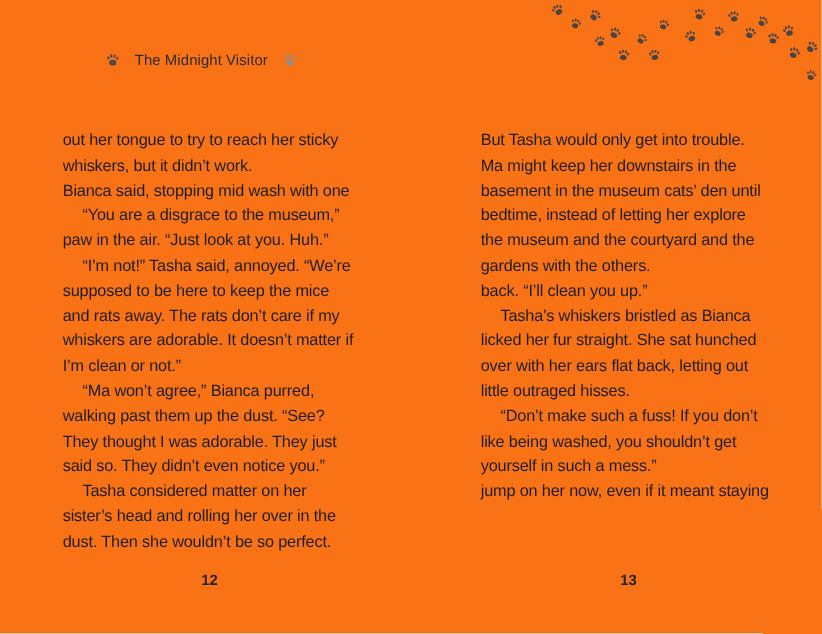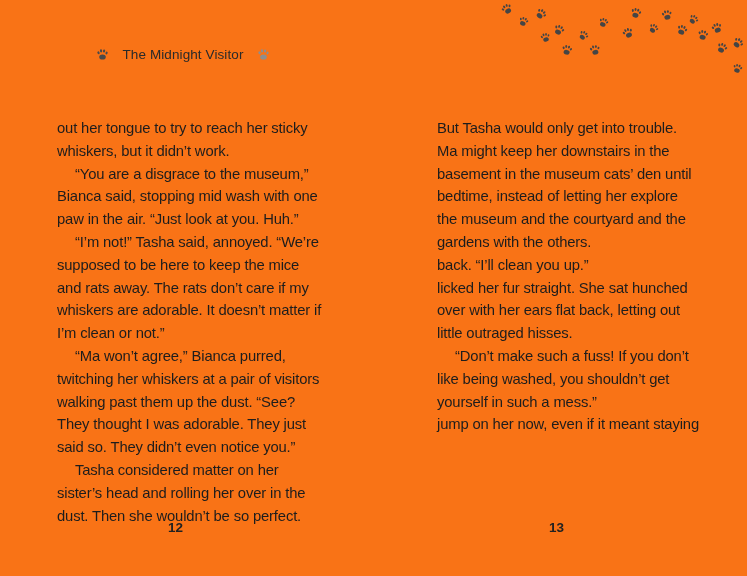--- a/index.html
+++ b/index.html
@@ -23,21 +23,21 @@
     font-size:14.8px;line-height:22.8px;letter-spacing:-0.15px;
     color:#1d1d1d;
     margin-top:44px;
   }
   .body-text.left{left:57px;}
   .body-text.right{left:437px;}
   .line{white-space:nowrap;height:22.8px;}
   .line.indent{padding-left:18px;}
   .page-number{
     position:absolute;top:520px;width:30px;
-    text-align:left;font-size:13.5px;font-weight:bold;color:#222;
+    text-align:right;font-size:13.5px;font-weight:bold;color:#222;
   }
   .page-number.left{left:168px;}
   .page-number.right{left:549px;}
   .paw-trail{position:absolute;top:0;left:0;width:747px;height:90px;pointer-events:none;}
   .trail-paw{position:absolute;line-height:0;}
 </style>
 </head>
 <body>
 
 <div class="spread">
@@ -199,49 +199,49 @@
             <ellipse cx="12" cy="16.5" rx="6.1" ry="4.7" fill="#8e8e8e"></ellipse>
             <ellipse cx="4.6" cy="8.8" rx="2.0" ry="2.8" fill="#8e8e8e" transform="rotate(-24 4.6 8.8)"></ellipse>
             <ellipse cx="9.3" cy="5.4" rx="2.0" ry="2.9" fill="#8e8e8e" transform="rotate(-8 9.3 5.4)"></ellipse>
             <ellipse cx="14.9" cy="5.6" rx="2.0" ry="2.9" fill="#8e8e8e" transform="rotate(10 14.9 5.6)"></ellipse>
             <ellipse cx="19.5" cy="9.2" rx="1.9" ry="2.7" fill="#8e8e8e" transform="rotate(26 19.5 9.2)"></ellipse>
           </svg></span>
     </div>
     <div class="body-text left" id="left-lines">
         <div class="line">out her tongue to try to reach her sticky</div>
         <div class="line">whiskers, but it didn’t work.</div>
+        <div class="line">Bianca said, stopping mid wash with one</div>
         <div class="line indent">“You are a disgrace to the museum,”</div>
-        <div class="line">Bianca said, stopping mid wash with one</div>
         <div class="line">paw in the air. “Just look at you. Huh.”</div>
         <div class="line indent">“I’m not!” Tasha said, annoyed. “We’re</div>
         <div class="line">supposed to be here to keep the mice</div>
         <div class="line">and rats away. The rats don’t care if my</div>
         <div class="line">whiskers are adorable. It doesn’t matter if</div>
         <div class="line">I’m clean or not.”</div>
         <div class="line indent">“Ma won’t agree,” Bianca purred,</div>
-        <div class="line">twitching her whiskers at a pair of visitors</div>
         <div class="line">walking past them up the dust. “See?</div>
         <div class="line">They thought I was adorable. They just</div>
         <div class="line">said so. They didn’t even notice you.”</div>
         <div class="line indent">Tasha considered matter on her</div>
         <div class="line">sister’s head and rolling her over in the</div>
         <div class="line">dust. Then she wouldn’t be so perfect.</div>
       </div>
     <div class="page-number left">12</div>
   </div>
 
   <div>
     <div class="body-text right" id="right-lines">
         <div class="line">But Tasha would only get into trouble.</div>
         <div class="line">Ma might keep her downstairs in the</div>
         <div class="line">basement in the museum cats’ den until</div>
         <div class="line">bedtime, instead of letting her explore</div>
         <div class="line">the museum and the courtyard and the</div>
         <div class="line">gardens with the others.</div>
         <div class="line">back. “I’ll clean you up.”</div>
+        <div class="line indent">Tasha’s whiskers bristled as Bianca</div>
         <div class="line">licked her fur straight. She sat hunched</div>
         <div class="line">over with her ears flat back, letting out</div>
         <div class="line">little outraged hisses.</div>
         <div class="line indent">“Don’t make such a fuss! If you don’t</div>
         <div class="line">like being washed, you shouldn’t get</div>
         <div class="line">yourself in such a mess.”</div>
         <div class="line">jump on her now, even if it meant staying</div>
       </div>
     <div class="page-number right">13</div>
   </div>

